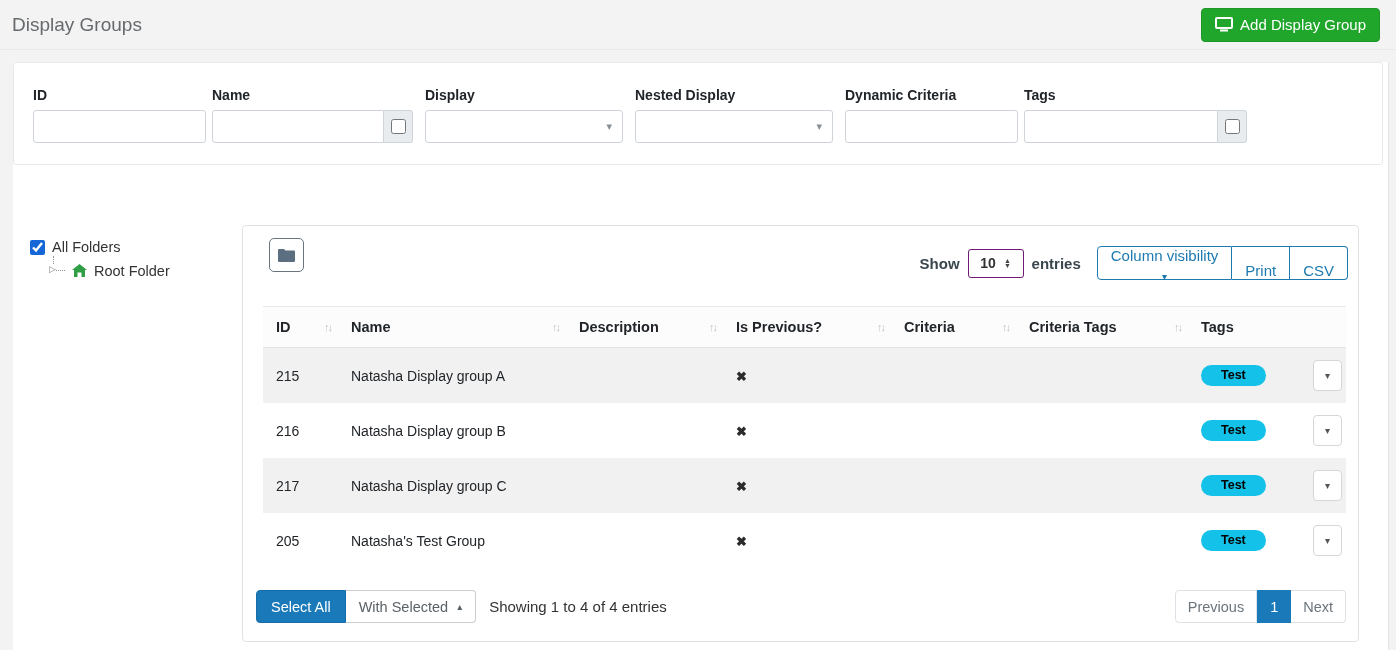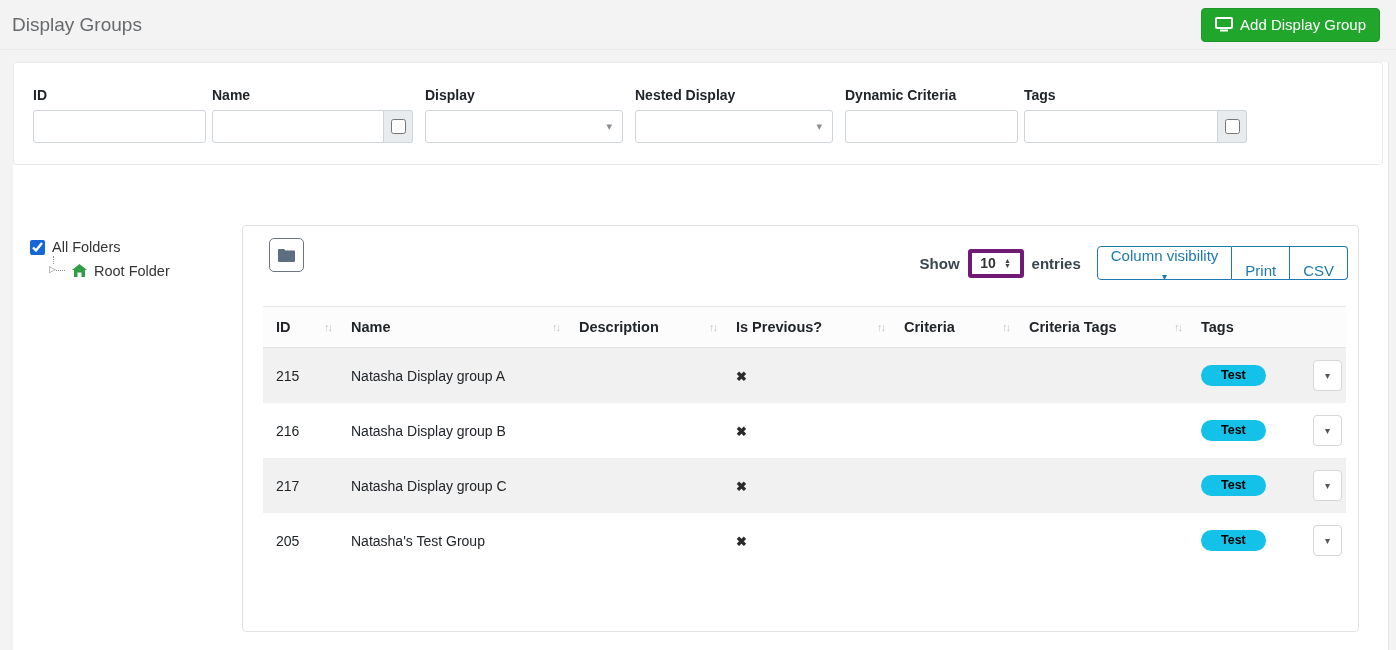--- a/index.html
+++ b/index.html
@@ -37,21 +37,21 @@
   .tree-hline { position:absolute; left:3px; top:8px; width:12px; border-top:1px dotted #8f8f8f; }
   .tree-arrow { position:absolute; left:-1px; top:2px; font-size:9px; color:#808080; background:#fff; }
   .home-icon { margin:0 7px 0 4px; display:flex; }
 
   
   .table-card { flex:1; margin-right:32px; background:#fff; border:1px solid #dfe3e6; border-radius:4px; min-height:407px; }
   .card-head { display:flex; align-items:flex-start; padding:12px 10px 0 26px; }
   .btn-folder { width:35px; height:34px; background:#fff; border:1px solid #6c757d; border-radius:5px; display:flex; align-items:center; justify-content:center; cursor:pointer; }
   .head-right { margin-left:auto; display:flex; align-items:center; gap:16px; margin-top:8px; }
   .show-entries { display:flex; align-items:center; gap:8px; font-size:15px; color:#39464e;font-weight:bold; }
-  .len-select { width:56px; height:29px; border:4px solid #701a75; border-radius:3px; display:flex; align-items:center; justify-content:center; gap:8px; font-size:14px; color:#333; cursor:pointer; }
+  .len-select { width:56px; height:29px; border:1px solid #701a75; border-radius:3px; display:flex; align-items:center; justify-content:center; gap:8px; font-size:14px; color:#333; cursor:pointer; }
   .spinner { display:flex; flex-direction:column; font-size:7px; line-height:5px; color:#444; }
   .btn-group-blue { display:flex; }
   .btn-outline { height:34px; background:#fff; border:1px solid #1d7ab0; color:#1d7ab0; font-size:15px; padding:0 13px; display:flex; align-items:center; gap:7px; cursor:pointer; }
   .btn-outline + .btn-outline { border-left:none;align-items:flex-end; }
   .btn-outline:first-child { border-radius:4px 0 0 4px;flex-direction:column; }
   .btn-outline:last-child { border-radius:0 4px 4px 0; }
   .caret-sm { font-size:10px; }
 
   
   .card-body { padding:26px 12px 0 20px; }
@@ -273,16 +273,29 @@
               <td class="act-cell">
                   <button class="row-menu-btn">
                     <span>▾</span>
                   </button>
                 </td>
             </tr>
           </tbody>
         </table>
       </div>
 
+      <div class="card-foot">
+        <button class="btn-select-all">Select All</button>
+        <button class="btn-with-selected">
+          <span>With Selected</span>
+          <span class="caret-sm">▴</span>
+        </button>
+        <span class="showing-text">Showing 1 to 4 of 4 entries</span>
+        <div class="pagination">
+          <span class="page-btn first">Previous</span>
+          <span class="page-btn active">1</span>
+          <span class="page-btn last">Next</span>
+        </div>
+      </div>
 
     </div>
   </div>
 </div>
 
 </body></html>

